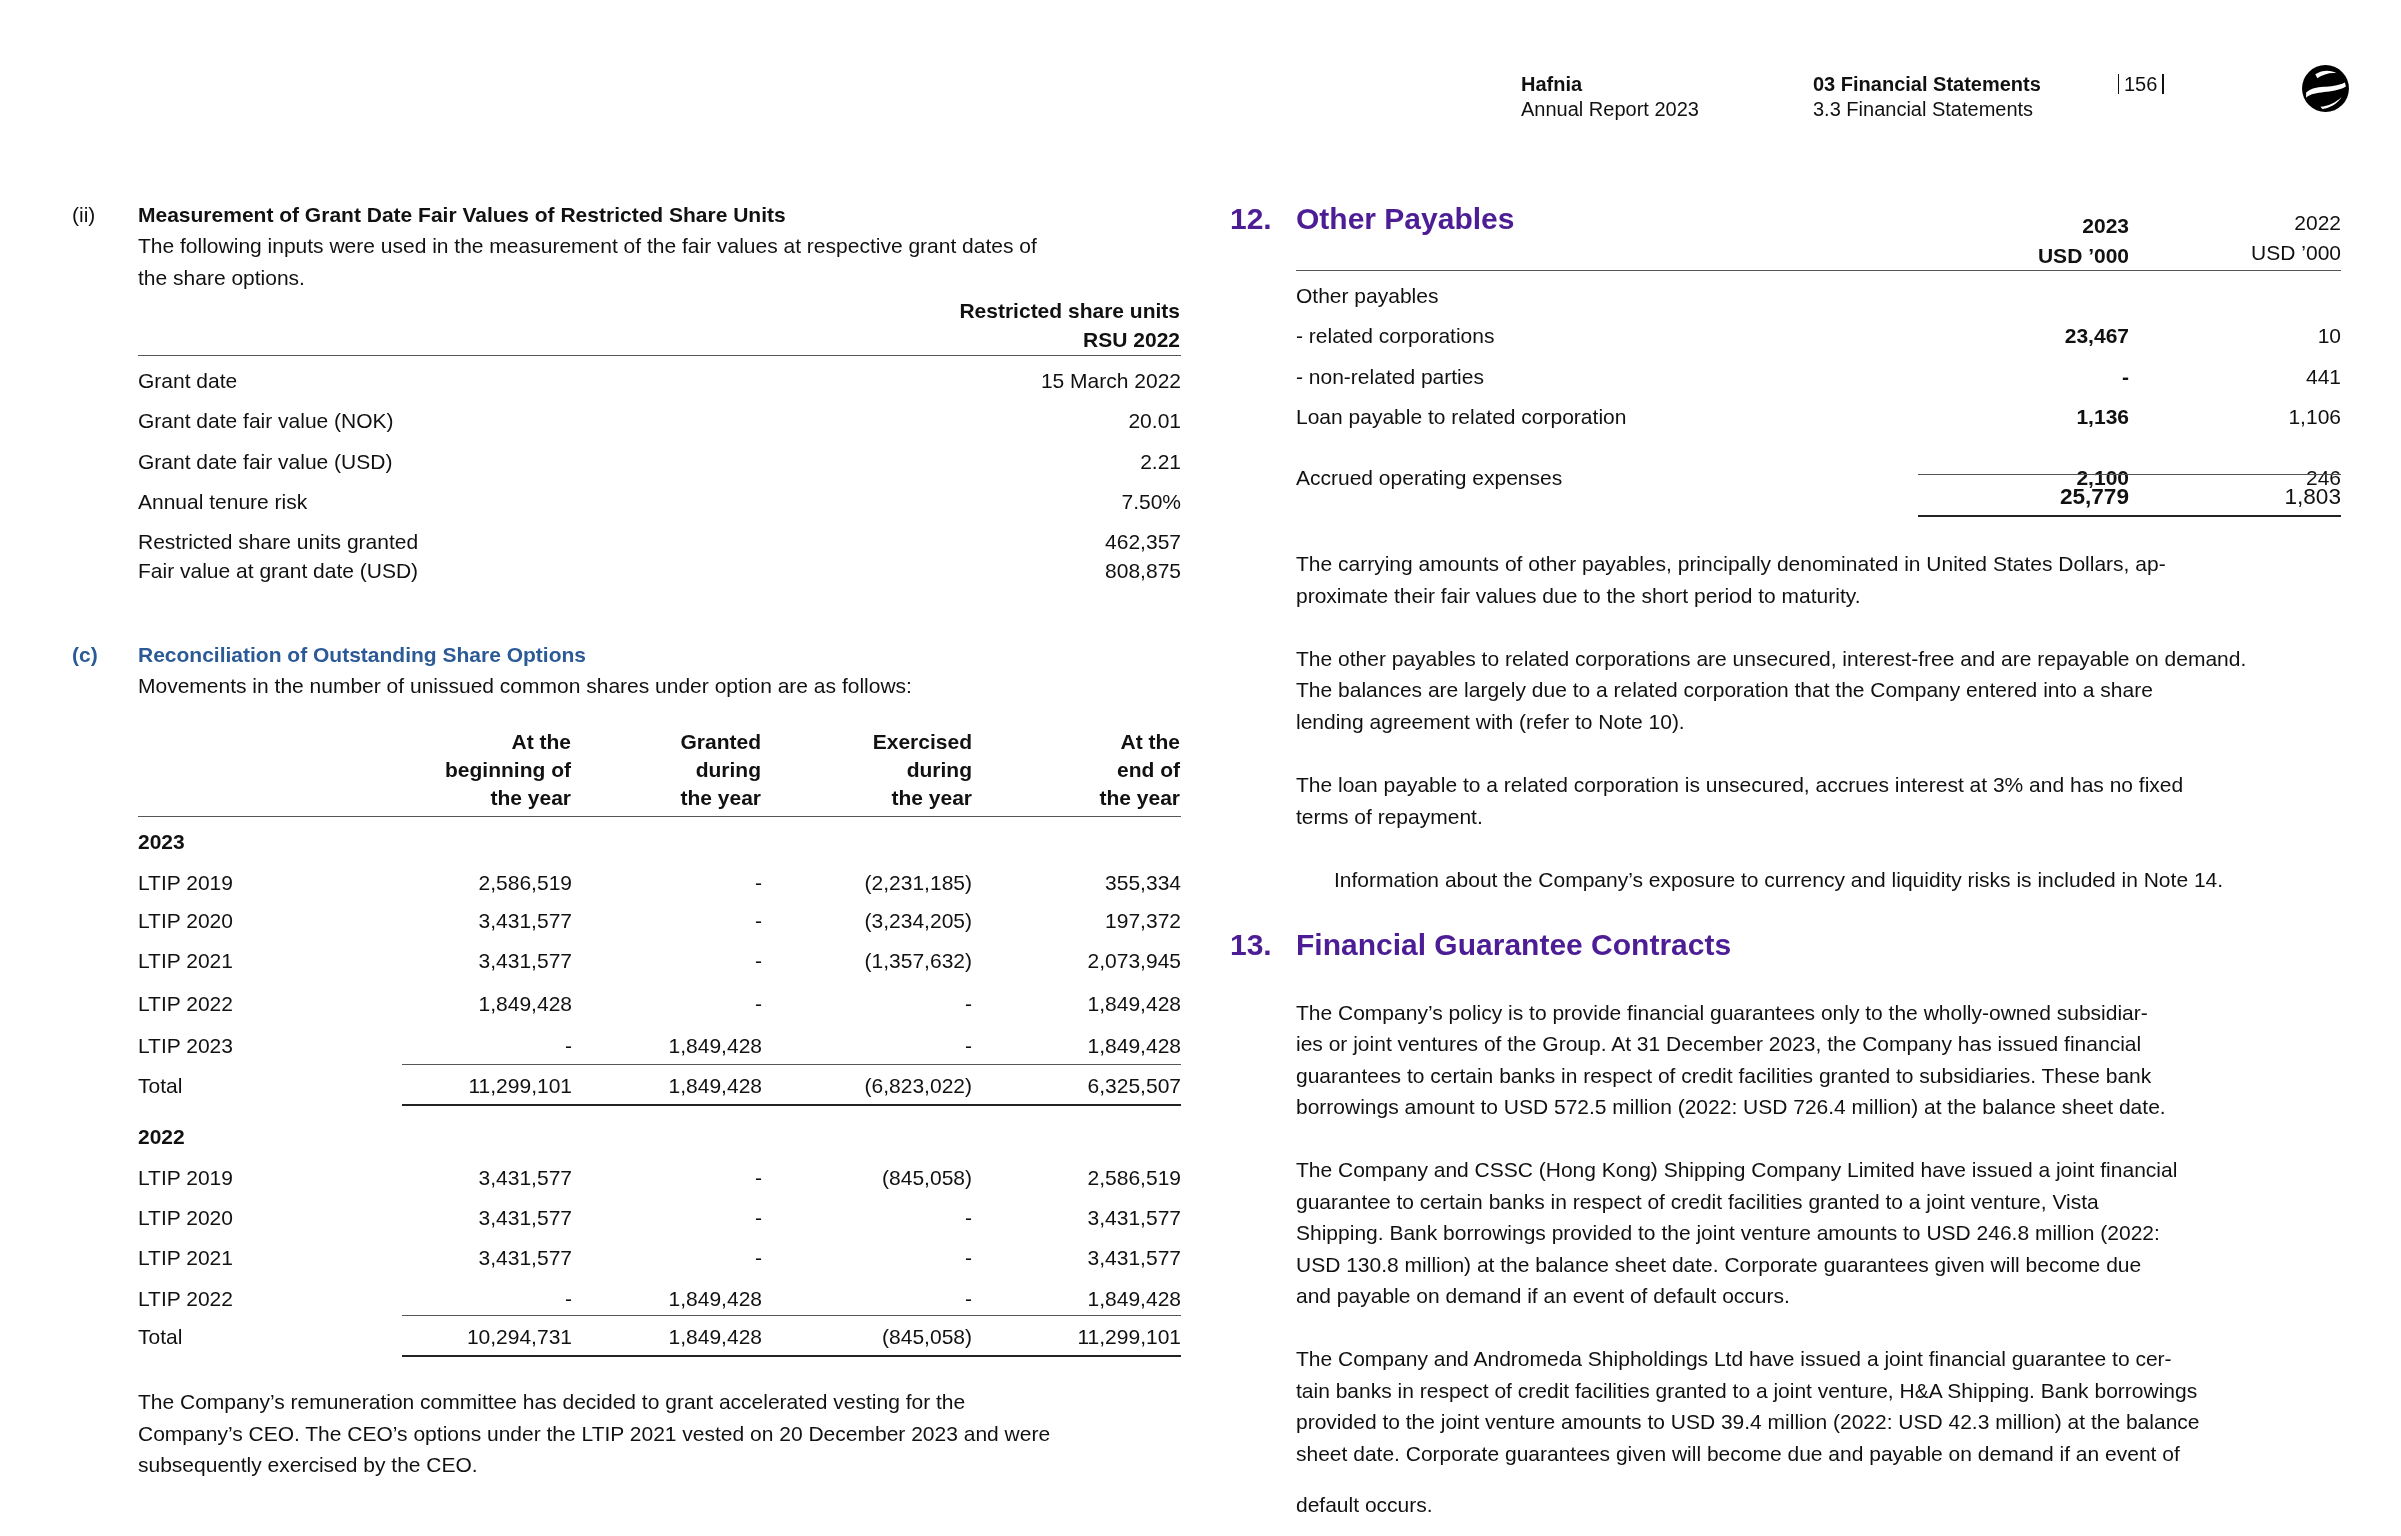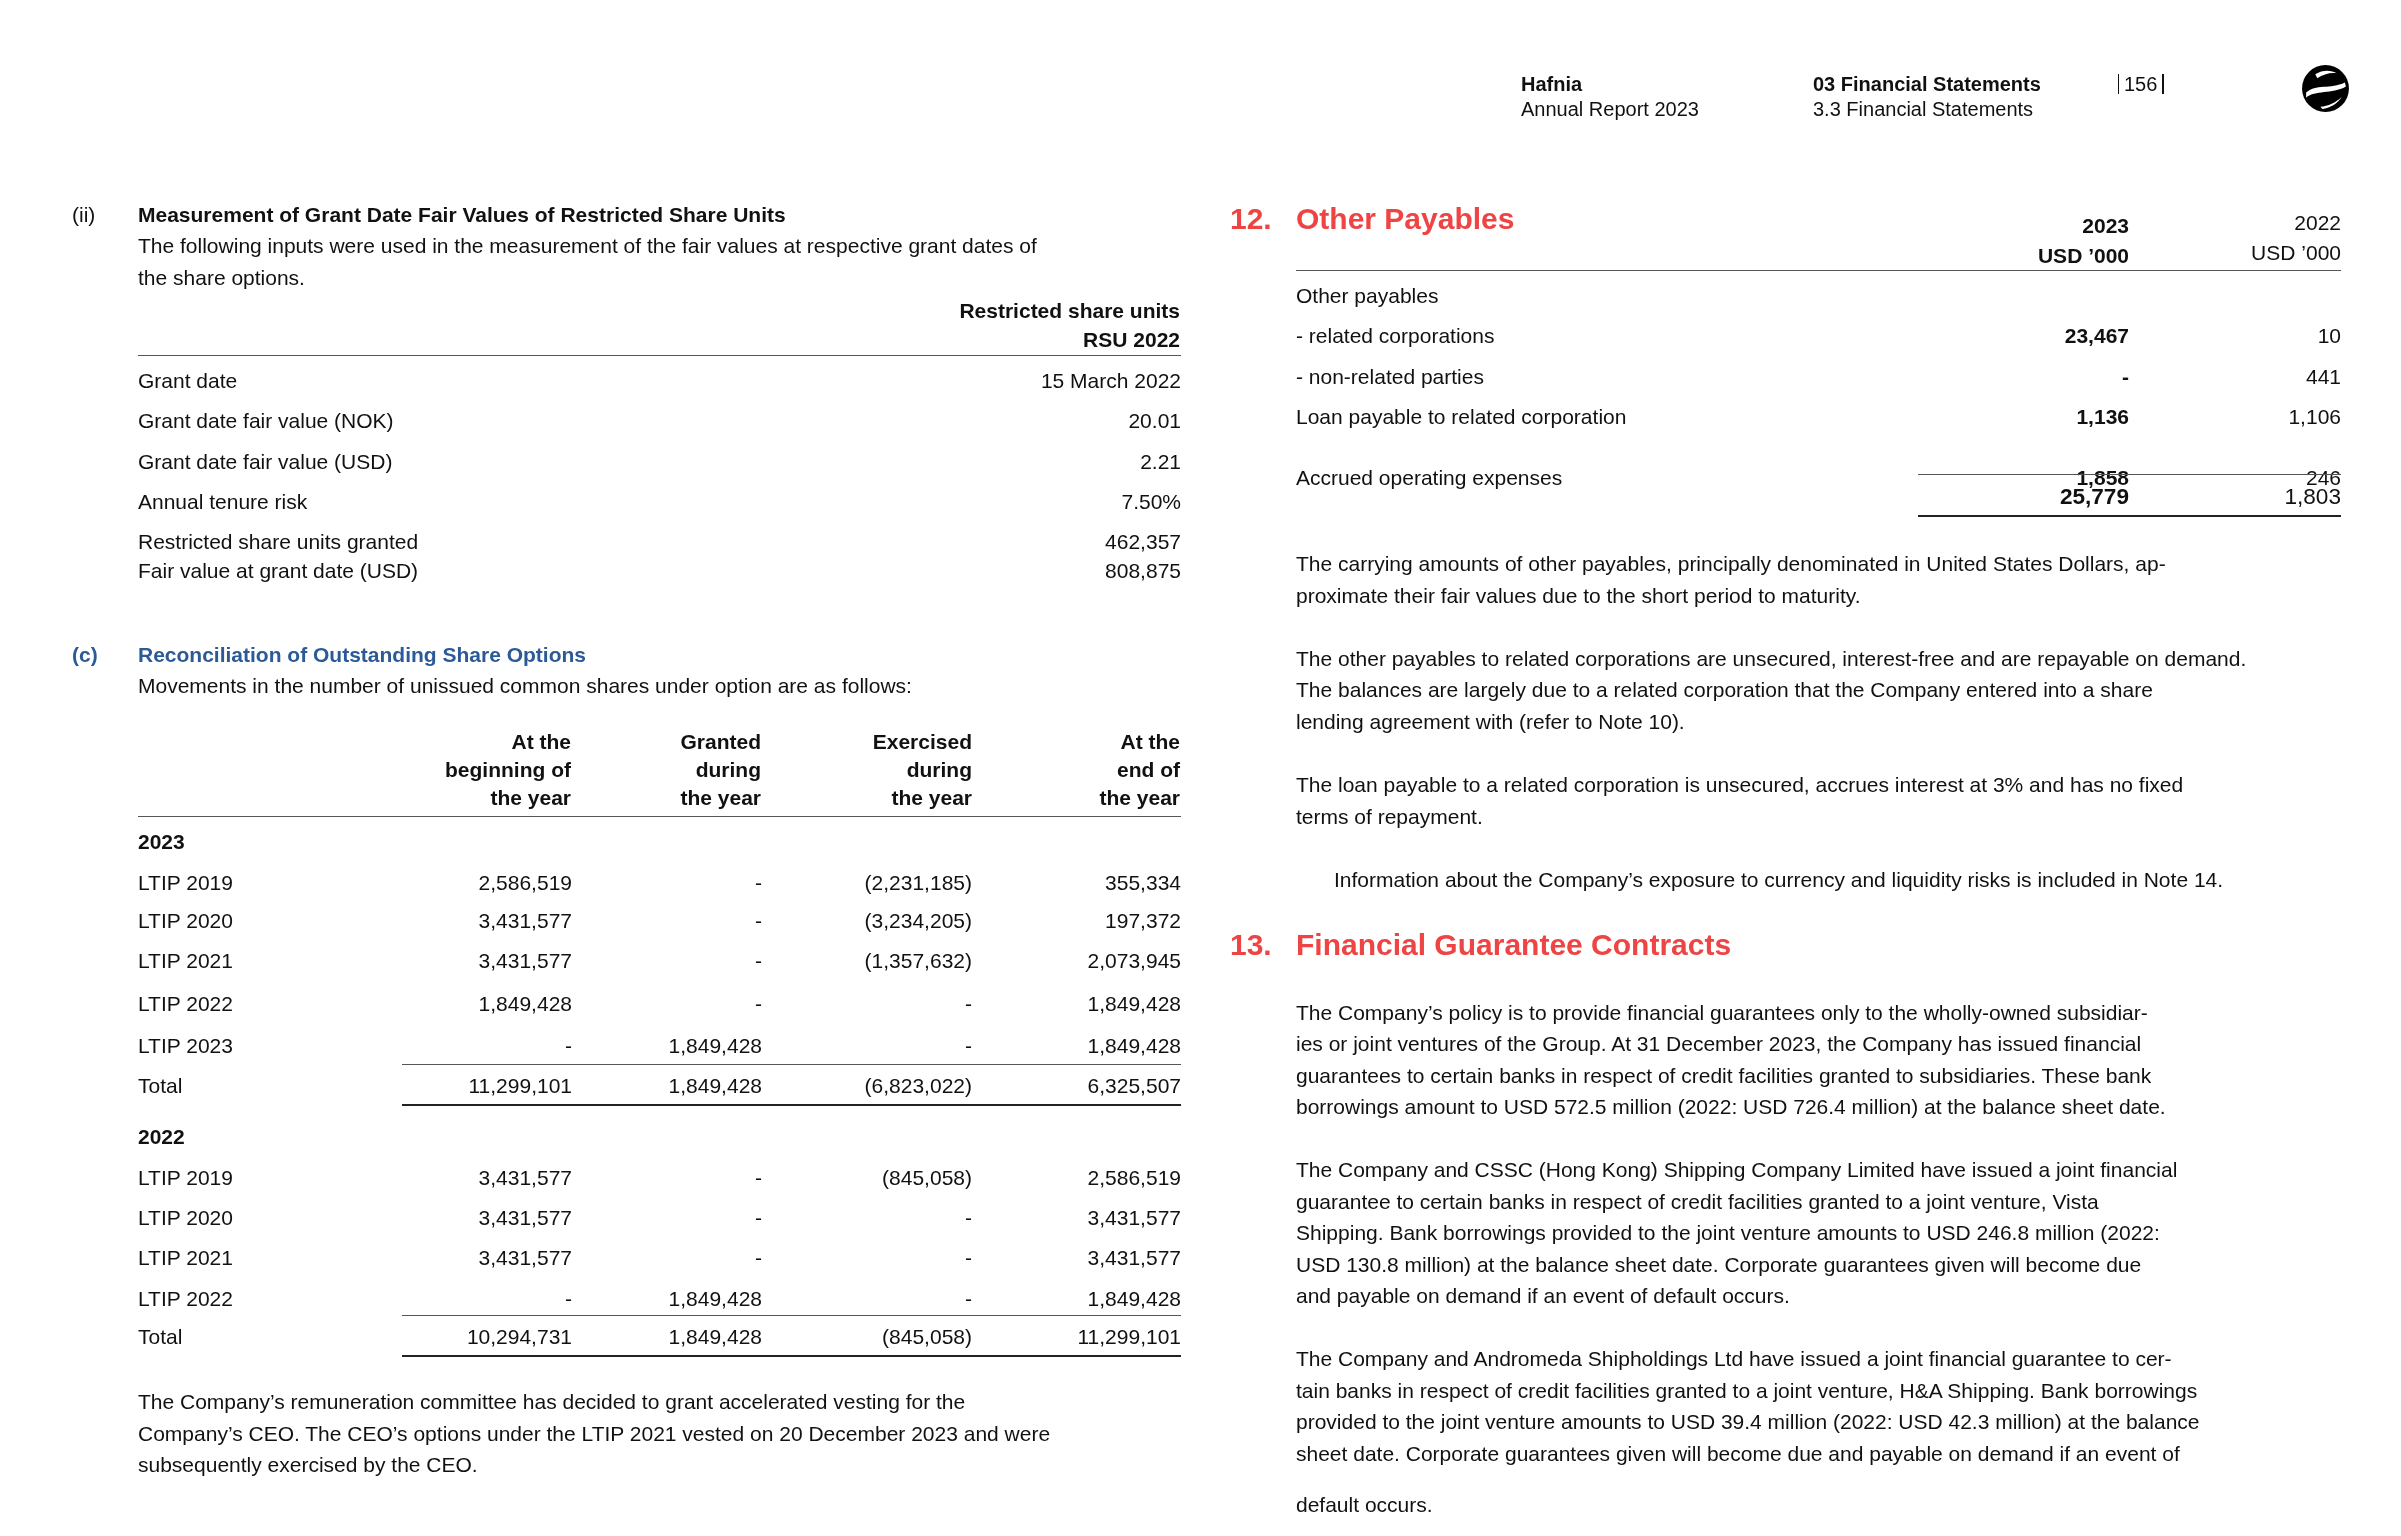--- a/index.html
+++ b/index.html
@@ -11,21 +11,21 @@
     #hdr-company { left: 1521px; top: 72px; }
     #hdr-section { left: 1813px; top: 72px; }
     #hdr-page { left: 2113px; top: 72px; }
     #hdr-page .bar { display: inline-block; width: 1.4px; height: 20.5px; background: #111; vertical-align: -3.4px; margin: 0 4.8px; }
     #logo { position: absolute; left: 2300px; top: 63px; width: 51px; height: 51px; }
 
     .abs { position: absolute; }
     .marker { font-size: 21px; }
     .bold { font-weight: bold; }
     .blue-sub { color: #2b5a97; font-weight: bold; }
-    .navy-h { color: #ef4444; font-weight: bold; font-size: 30px; line-height: 38px; }
+    .navy-h { color: #4c1d95; font-weight: bold; font-size: 30px; line-height: 38px; }
 
     .row { position: absolute; height: 31.5px; font-size: 21px; line-height: 31.5px; }
     .r { text-align: right; position: absolute; }
     .hline { position: absolute; height: 1.4px; background: #555; }
     .hline.thick { height: 2.1px; background: #222; }
     .para { position: absolute; font-size: 21px; line-height: 31.5px; }
   </style>
 </head>
 <body>
 
@@ -232,21 +232,21 @@
   <span class="r bold" style="right:212px;">-</span>
   <span class="r" style="right:0;">441</span>
 </div>
 <div class="row" style="left:1296px; width:1045px; top:401px;">
   <span>Loan payable to related corporation</span>
   <span class="r bold" style="right:212px;">1,136</span>
   <span class="r" style="right:0;">1,106</span>
 </div>
 <div class="row" style="left:1296px; width:1045px; top:442px;margin-top:20px;">
   <span>Accrued operating expenses</span>
-  <span class="r bold" style="right:212px;">1,858</span>
+  <span class="r bold" style="right:212px;">2,100</span>
   <span class="r" style="right:0;">246</span>
 </div>
 <div class="hline" style="left:1918px; width:423px; top:474px;"></div>
 <div class="row" style="left:1296px; width:1045px; top:481px;">
   <span class="r bold" style="right:212px; font-size:22.6px;">25,779</span>
   <span class="r" style="right:0; font-size:22.6px;">1,803</span>
 </div>
 <div class="hline thick" style="left:1918px; width:423px; top:515px;"></div>
 
 <div class="para" style="left:1296px; top:548px;">The carrying amounts of other payables, principally denominated in United States Dollars, ap-</div>

